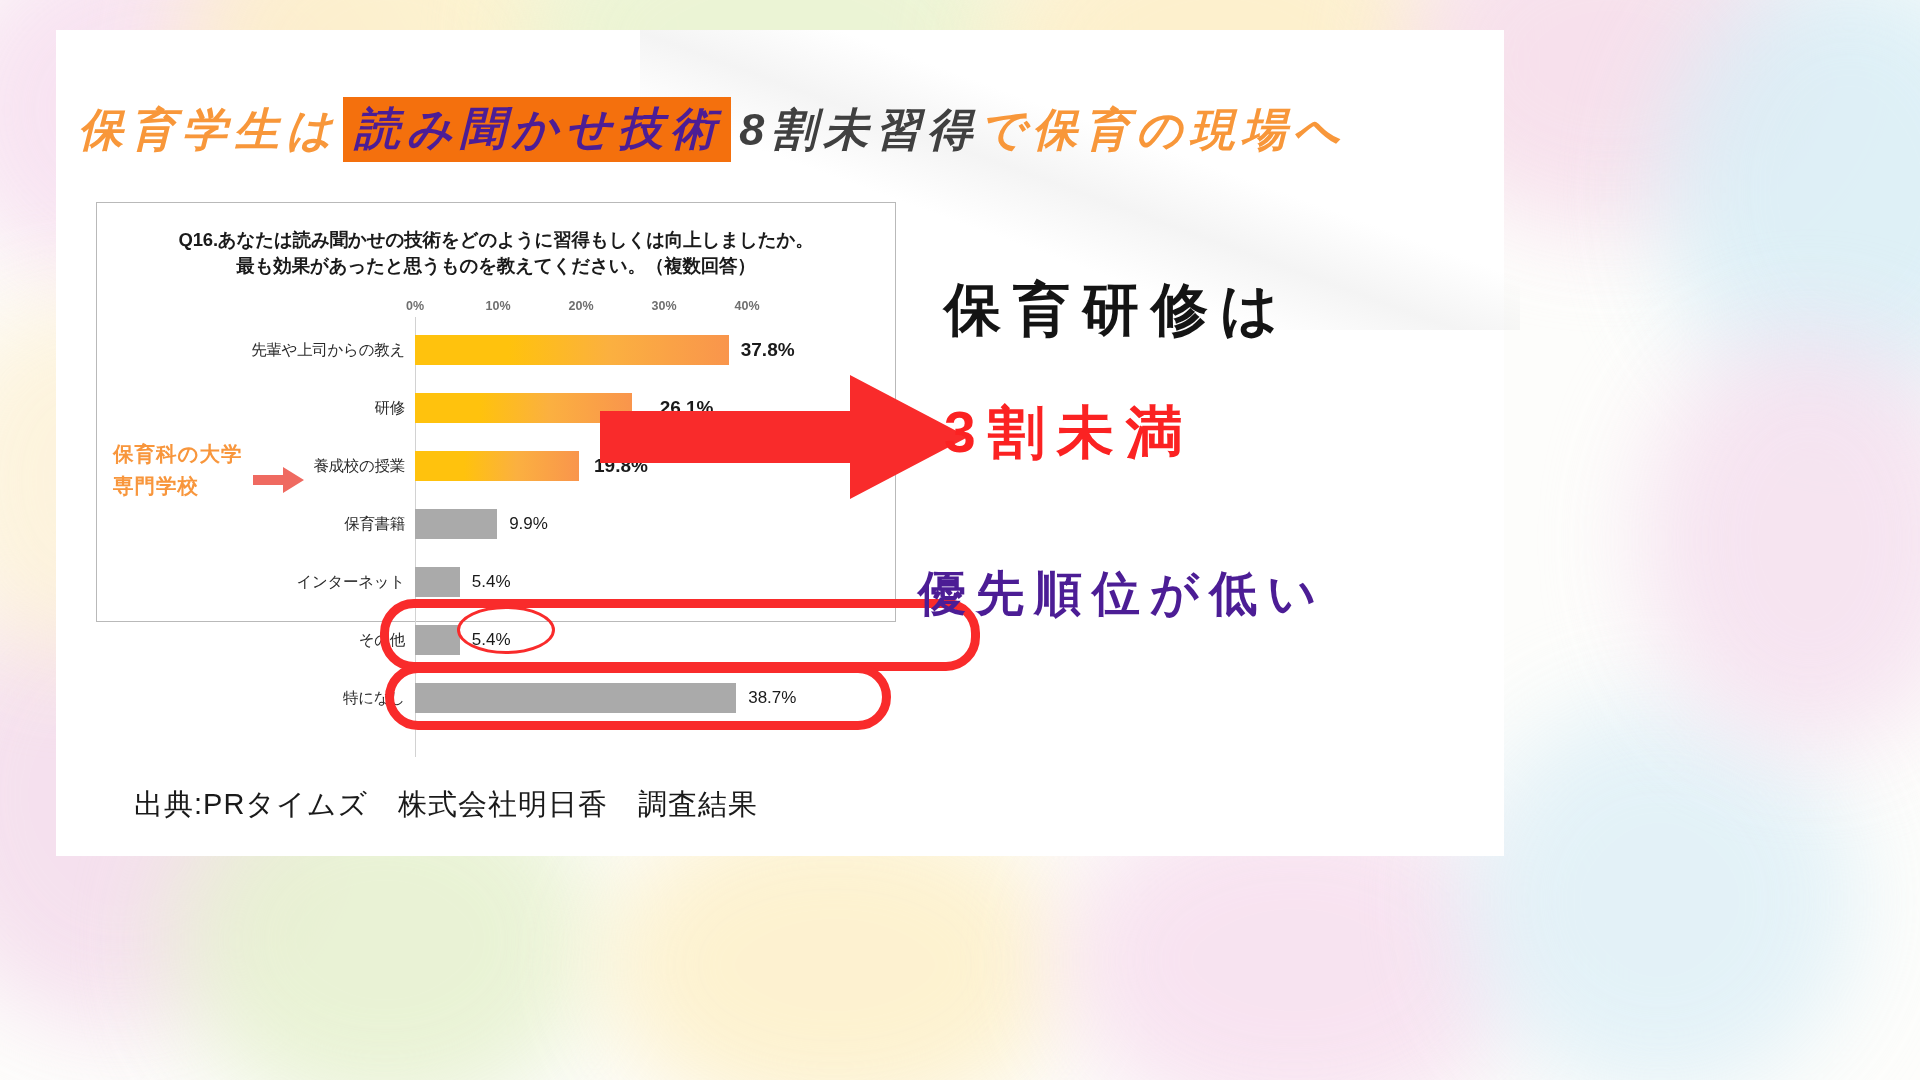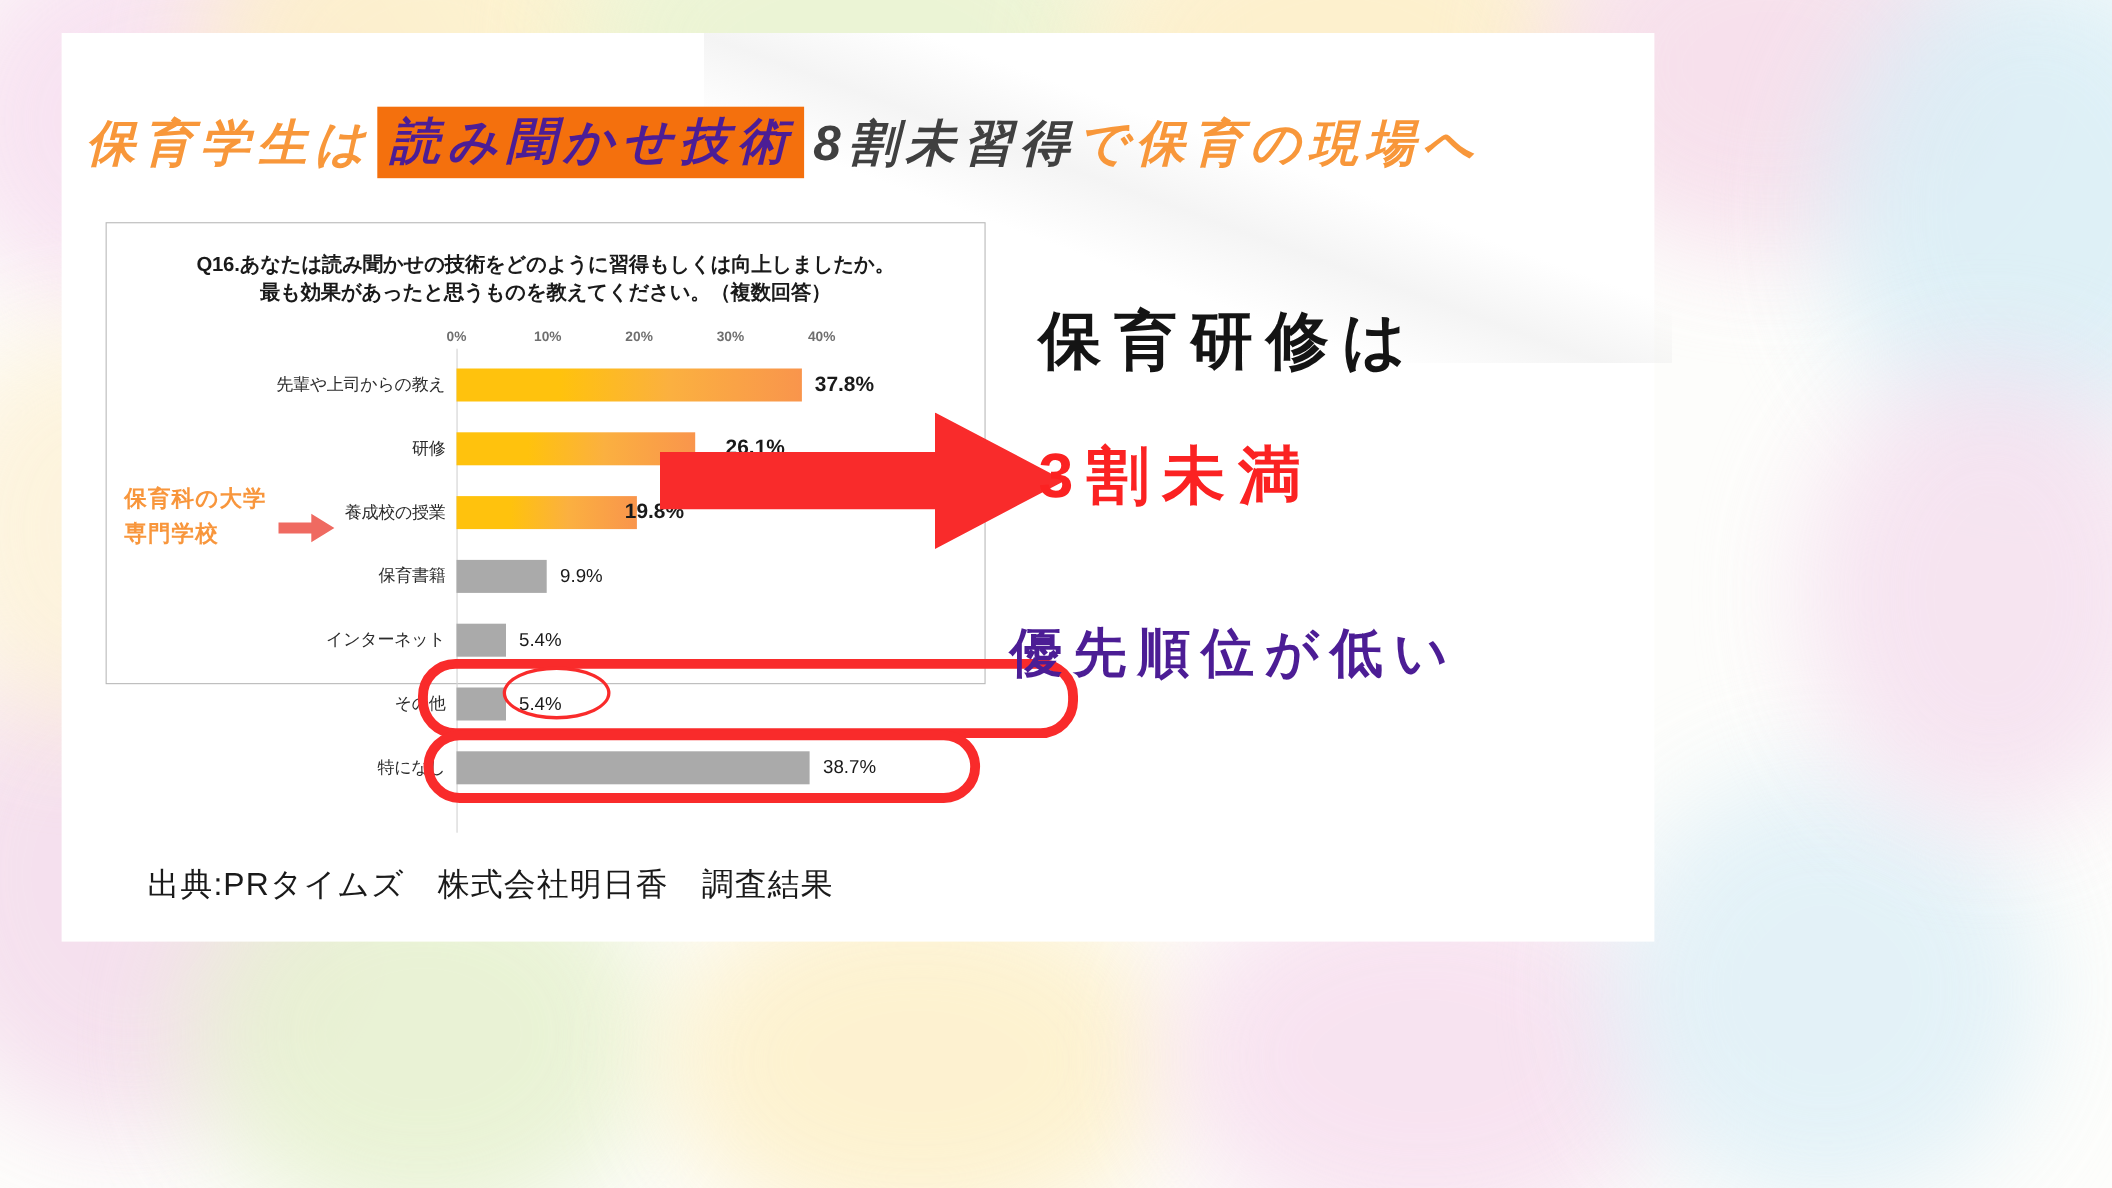--- a/index.html
+++ b/index.html
@@ -183,21 +183,21 @@
           <div class="val bold" style="left: 643.74px;">37.8%</div>
         </div>
         <div class="row" style="top: 80px;">
           <div class="cat">研修</div>
           <div class="bar warm" style="width: 216.63px;"></div>
           <div class="val bold" style="left: 546.63px; margin-left: 16px;">26.1%</div>
         </div>
         <div class="row" style="top: 138px;">
           <div class="cat">養成校の授業</div>
           <div class="bar warm" style="width: 164.34px;"></div>
-          <div class="val bold" style="left: 471px;">19.8%</div>
+          <div class="val bold" style="left: 497px;">19.8%</div>
         </div>
         <div class="row" style="top: 196px;">
           <div class="cat">保育書籍</div>
           <div class="bar gray" style="width: 82.17px;"></div>
           <div class="val" style="left: 412.17px;">9.9%</div>
         </div>
         <div class="row" style="top: 254px;">
           <div class="cat">インターネット</div>
           <div class="bar gray" style="width: 44.82px;"></div>
           <div class="val" style="left: 374.82px;">5.4%</div>

